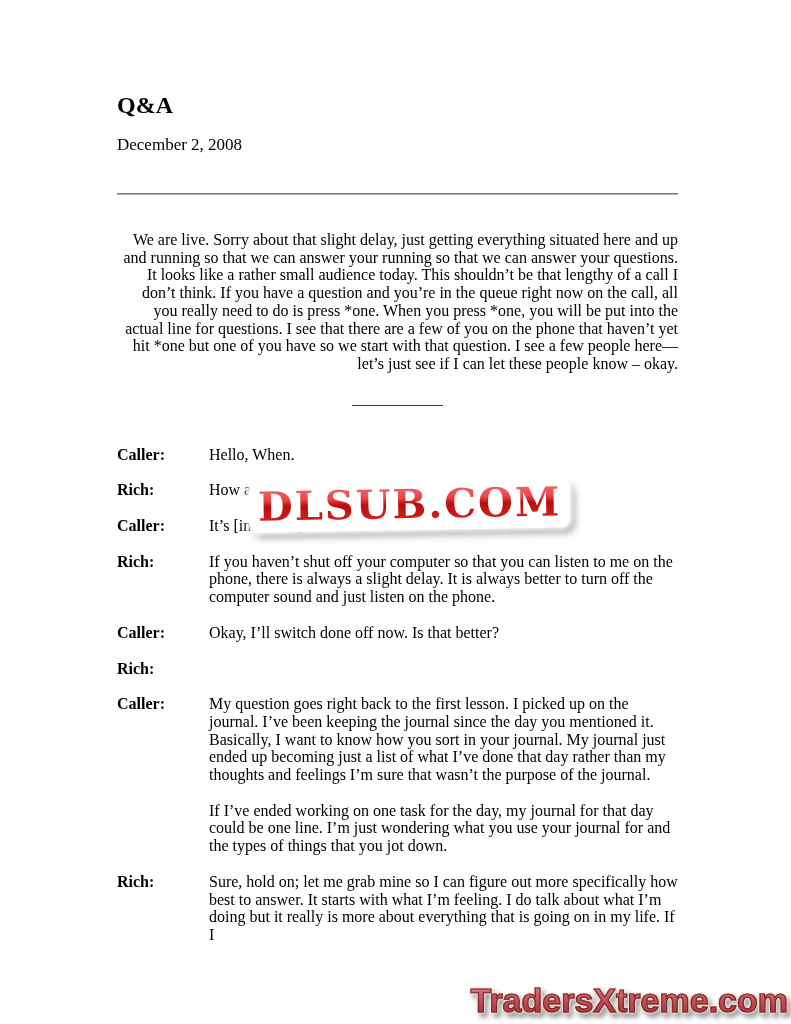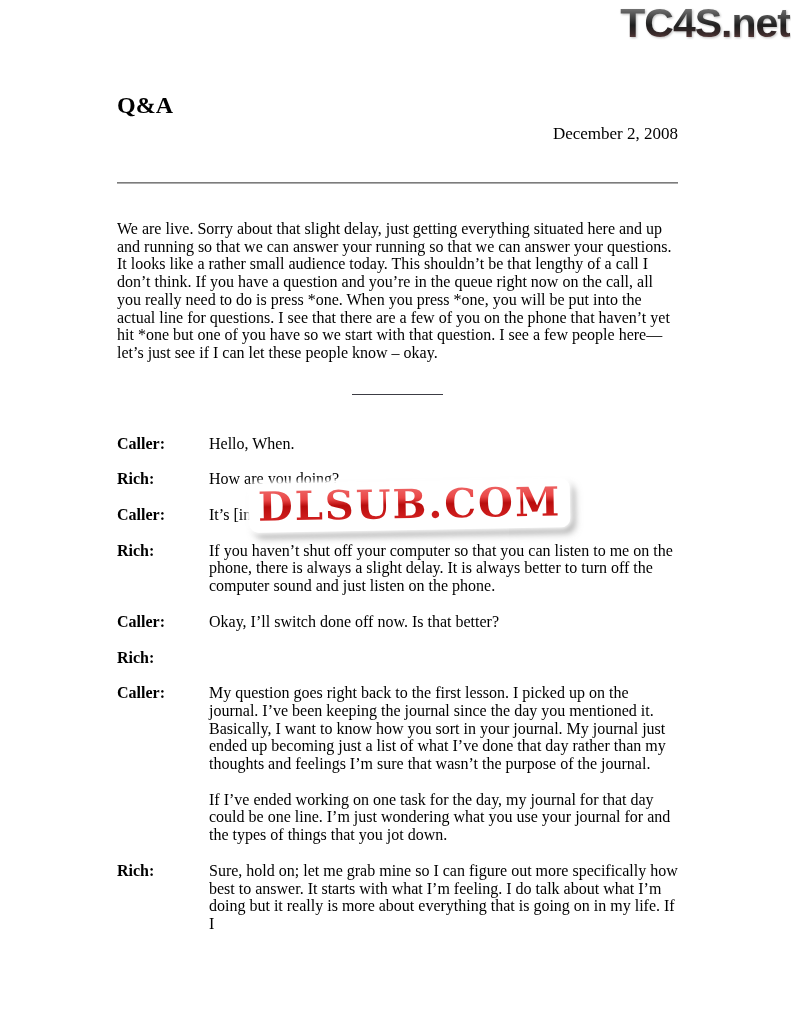--- a/index.html
+++ b/index.html
@@ -39,35 +39,35 @@
   }
   .title {
     margin: 0;
     padding-top: 91px;
     text-align: left;
     font-size: 24px;
     line-height: 28px;
     font-weight: bold;
   }
   .date {
-    margin-top: 5px;
-    text-align: right;
+    margin-top: 16px;
+    text-align: left;
     font-size: 17px;
     line-height: 20px;
   }
   .rule {
     margin-top: 38px;
     height: 2px;
     background: linear-gradient(180deg, #6e6e6e 0%, #8a8a8a 50%, #cfcfcf 100%);
   }
   .intro {
     margin: 36px 0 0 0;
     font-size: 16px;
     line-height: 17.7px;
-    text-align: left;
+    text-align: right;
   }
   .short-divider {
     width: 91px;
     height: 1px;
     background: #3c3c44;
     margin: 32px auto 0 auto;
   }
   .dialogue {
     margin-top: 40px;
   }
@@ -124,21 +124,20 @@
     color: transparent;
     filter: drop-shadow(0 0 1px #f2ece0) drop-shadow(0 0 1px #f2ece0) drop-shadow(3px 4px 2px rgba(80,80,80,0.55));
     white-space: nowrap;
   }
 </style>
 </head>
 <body>
 
 <div class="page">
 
-  <div class="tc4s-logo">TC4S.net</div>
 
   <div class="content">
 
     <h1 class="title">Q&amp;A</h1>
 
     <div class="date">December 2, 2008</div>
 
     <div class="rule"></div>
 
     <p class="intro">We are live. Sorry about that slight delay, just getting everything situated here and up and running so that we can answer your running so that we can answer your questions. It looks like a rather small audience today. This shouldn’t be that lengthy of a call I don’t think. If you have a question and you’re in the queue right now on the call, all you really need to do is press *one. When you press *one, you will be put into the actual line for questions. I see that there are a few of you on the phone that haven’t yet hit *one but one of you have so we start with that question. I see a few people here—let’s just see if I can let these people know – okay.</p>
@@ -191,14 +190,15 @@
         <div class="speech">Sure, hold on; let me grab mine so I can figure out more specifically how best to answer. It starts with what I’m feeling. I do talk about what I’m doing but it really is more about everything that is going on in my life. If I</div>
       </div>
 
     </div>
   </div>
 
   <div class="dlsub-watermark">
     <span class="dlsub-text">DLSUB.COM</span>
   </div>
 
+  <div class="tx-logo">TradersXtreme.com</div>
 
 </div>
 
 </body></html>

